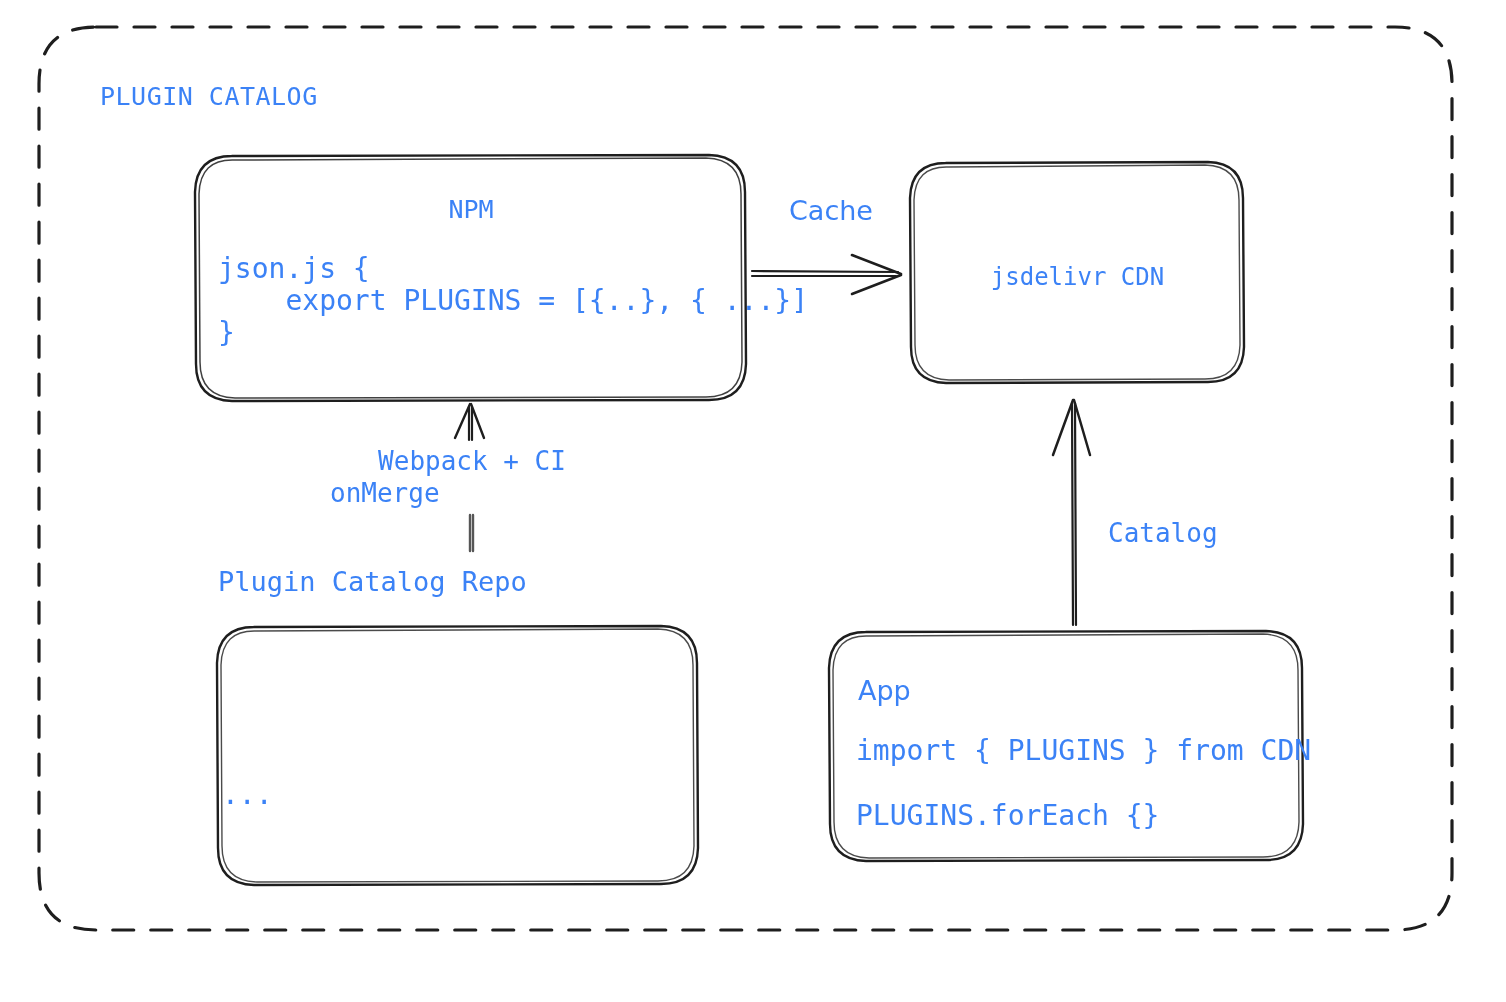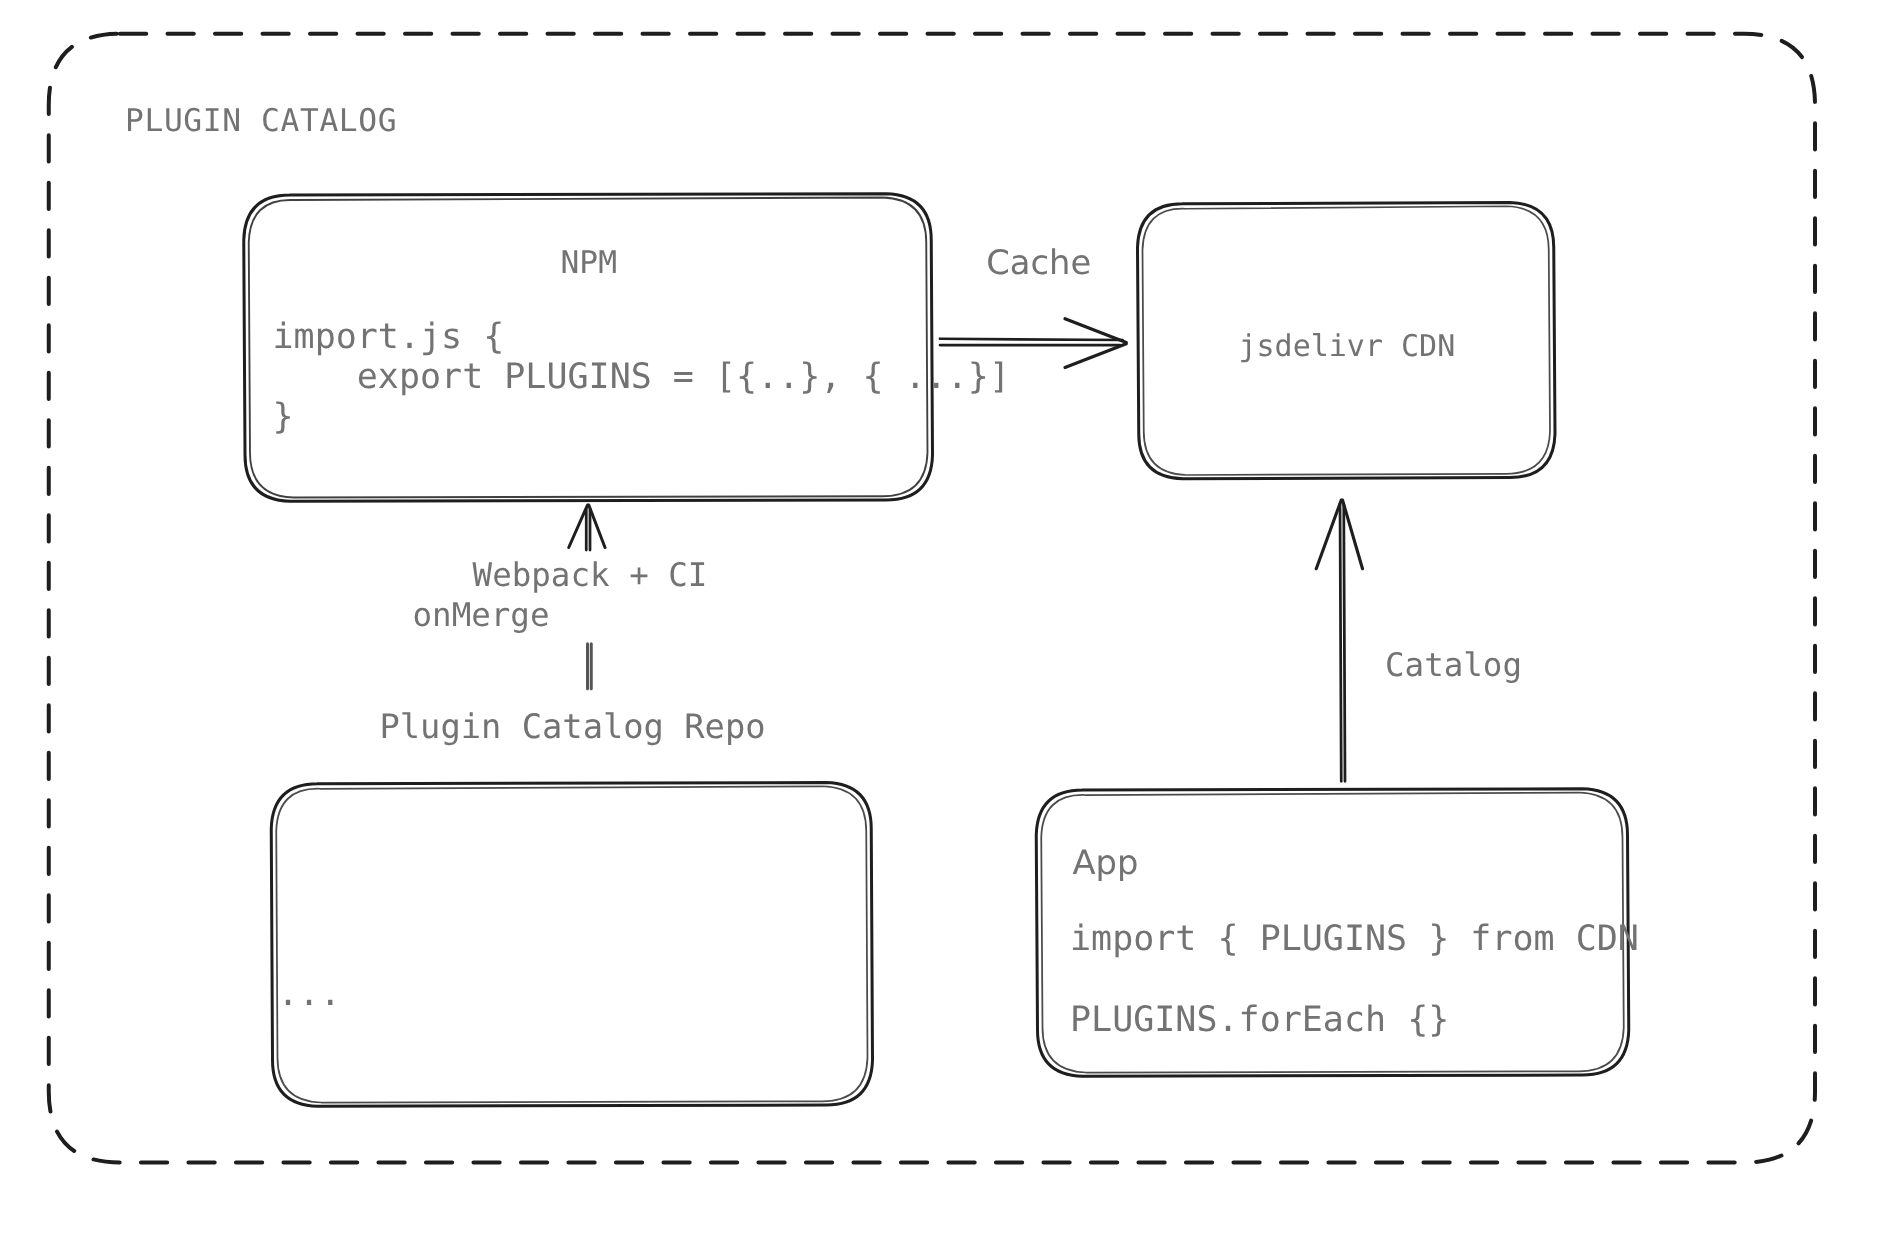--- a/index.html
+++ b/index.html
@@ -25,21 +25,21 @@
     position: absolute;
     left: 0;
     top: 0;
     width: 1506px;
     height: 1002px;
     pointer-events: none;
   }
   .txt {
     position: absolute;
     white-space: pre;
-    color: #737373;
+    color: #3b82f6;
     line-height: 1.0;
   }
   .mono {
     font-family: "DejaVu Sans Mono", monospace;
   }
   .sans {
     font-family: "DejaVu Sans", sans-serif;
   }
   .group-title {
     font-size: 25px;
@@ -53,21 +53,20 @@
     font-size: 28px;
   }
   .edge-label {
     font-size: 26px;
   }
   .edge-label-sans {
     font-size: 27px;
   }
   .caption {
     font-size: 27px;
-    text-align: center;
   }
   .app-label {
     font-size: 27px;
   }
 </style>
 </head>
 <body>
 
 <div id="canvas">
 
@@ -117,21 +116,21 @@
       <path d="M 1073 625 L 1072 403" fill="none" stroke="#1e1e1e" stroke-width="2.2" stroke-linecap="round"></path>
       <path d="M 1076 625 L 1075 403" fill="none" stroke="#1e1e1e" stroke-width="2.2" stroke-linecap="round"></path>
       <path d="M 1053 455 L 1073 400" fill="none" stroke="#1e1e1e" stroke-width="2.5" stroke-linecap="round"></path>
       <path d="M 1090 455 L 1074 400" fill="none" stroke="#1e1e1e" stroke-width="2.5" stroke-linecap="round"></path>
     </g>
   </svg>
 
   <div class="txt mono group-title" style="left:100px; top:84px;">PLUGIN CATALOG</div>
 
   <div class="txt mono box-title-center" style="left:196px; top:197px; width:550px;">NPM</div>
-  <div class="txt mono code-line" style="left:218px; top:255px;">import.js {</div>
+  <div class="txt mono code-line" style="left:218px; top:255px;">json.js {</div>
   <div class="txt mono code-line" style="left:218px; top:287px;text-align:right;">    export PLUGINS = [{..}, { ...}]</div>
   <div class="txt mono code-line" style="left:218px; top:319px;">}</div>
 
   <div class="txt mono box-title-center" style="left:911px; top:265px; width:333px; font-size:24px;">jsdelivr CDN</div>
 
   <div class="txt sans edge-label-sans" style="left:789px; top:197px;">Cache</div>
 
   <div class="txt mono edge-label" style="left:330px; top:448px; width:284px; text-align:center;">Webpack + CI</div>
   <div class="txt mono edge-label" style="left:330px; top:480px; width:284px; text-align:left;">onMerge</div>
 

